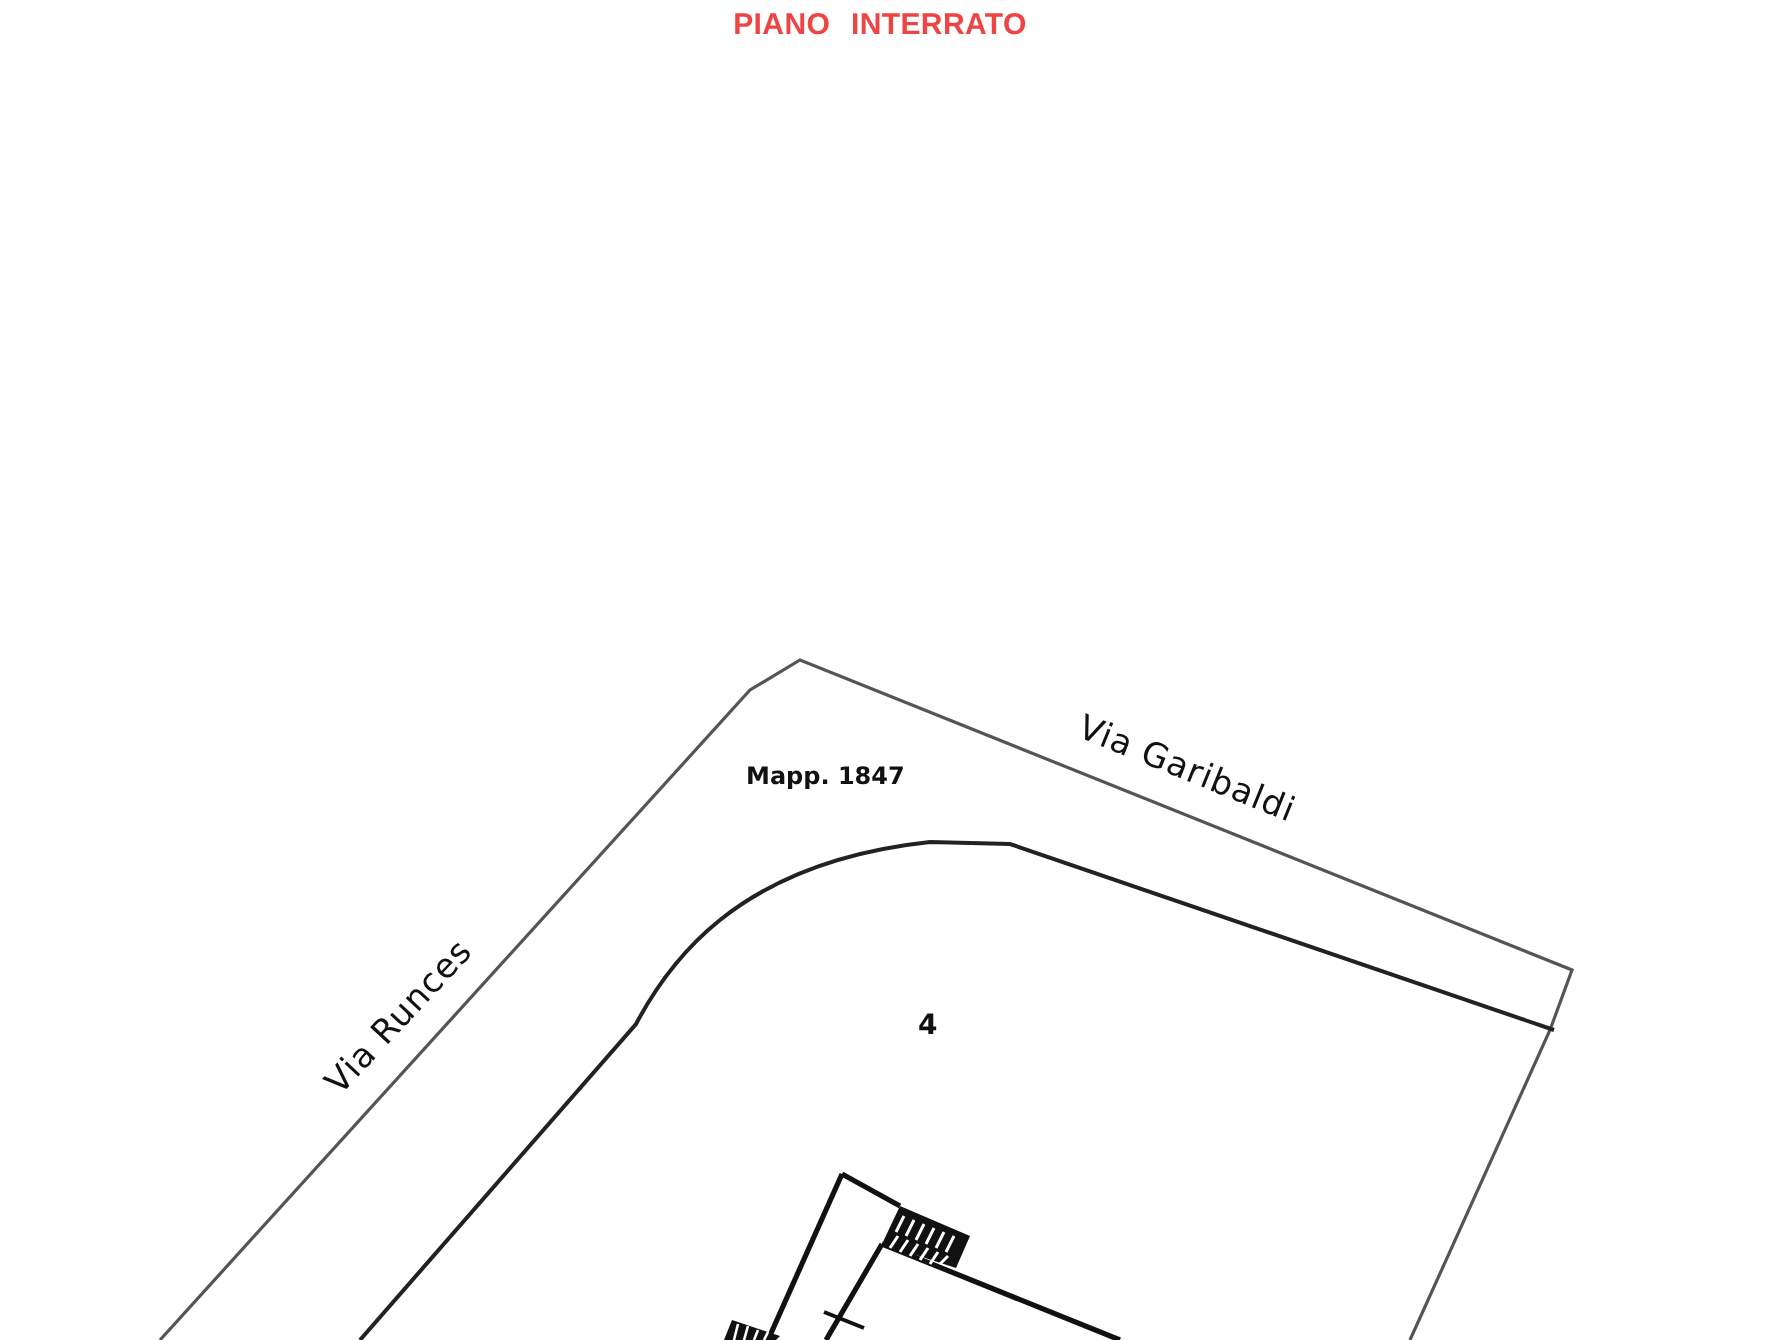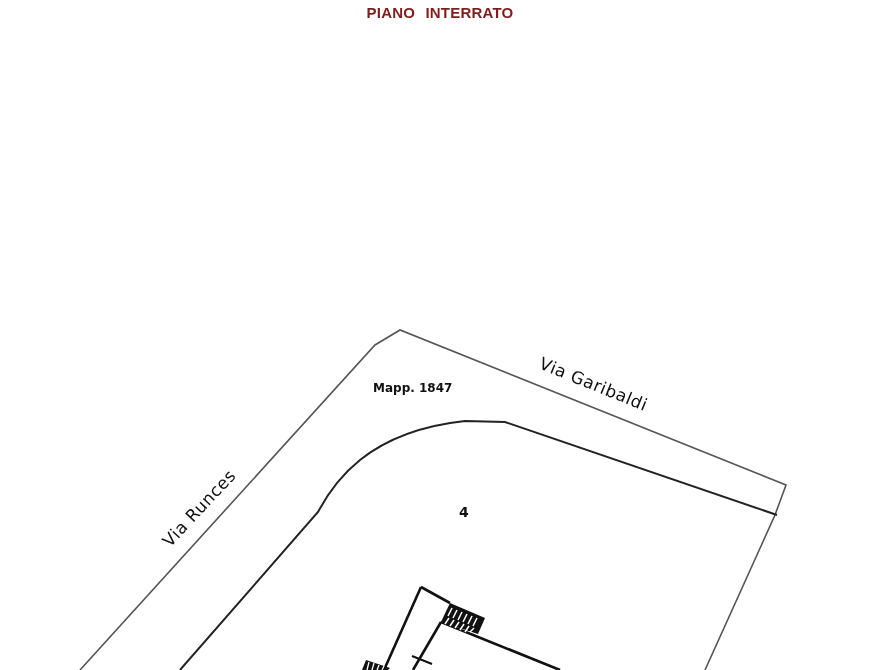--- a/index.html
+++ b/index.html
@@ -17,21 +17,21 @@
     .title {
       position: absolute;
       top: 4px;
       left: 0;
       width: 880px;
       text-align: center;
       font-family: "Liberation Sans", sans-serif;
       font-weight: bold;
       font-size: 15px;
       letter-spacing: 0.2px;
-      color: #7f1d1d;
+      color: #ef4444;
       word-spacing: 6px;
     }
     svg.plan {
       position: absolute;
       left: 0;
       top: 0;
     }
     .lbl {
       font-family: "DejaVu Sans", sans-serif;
       fill: #111111;

